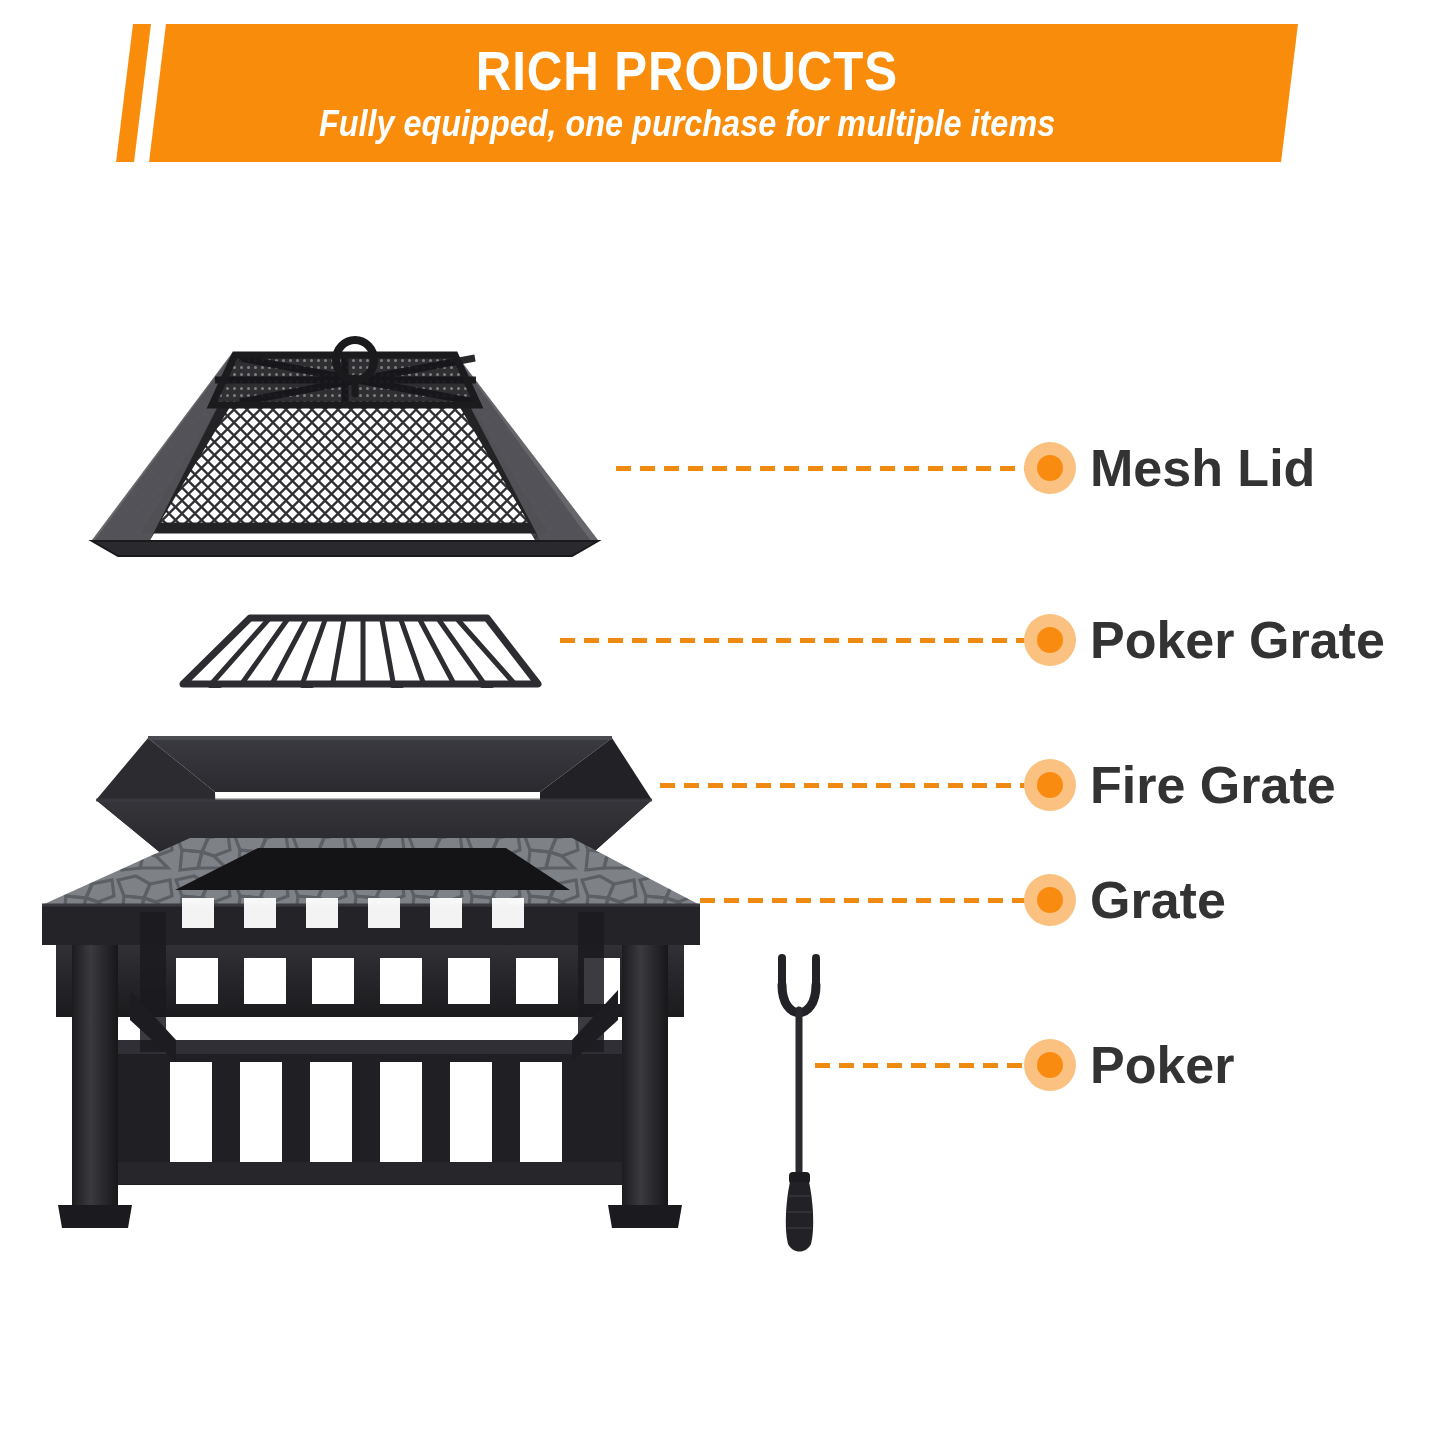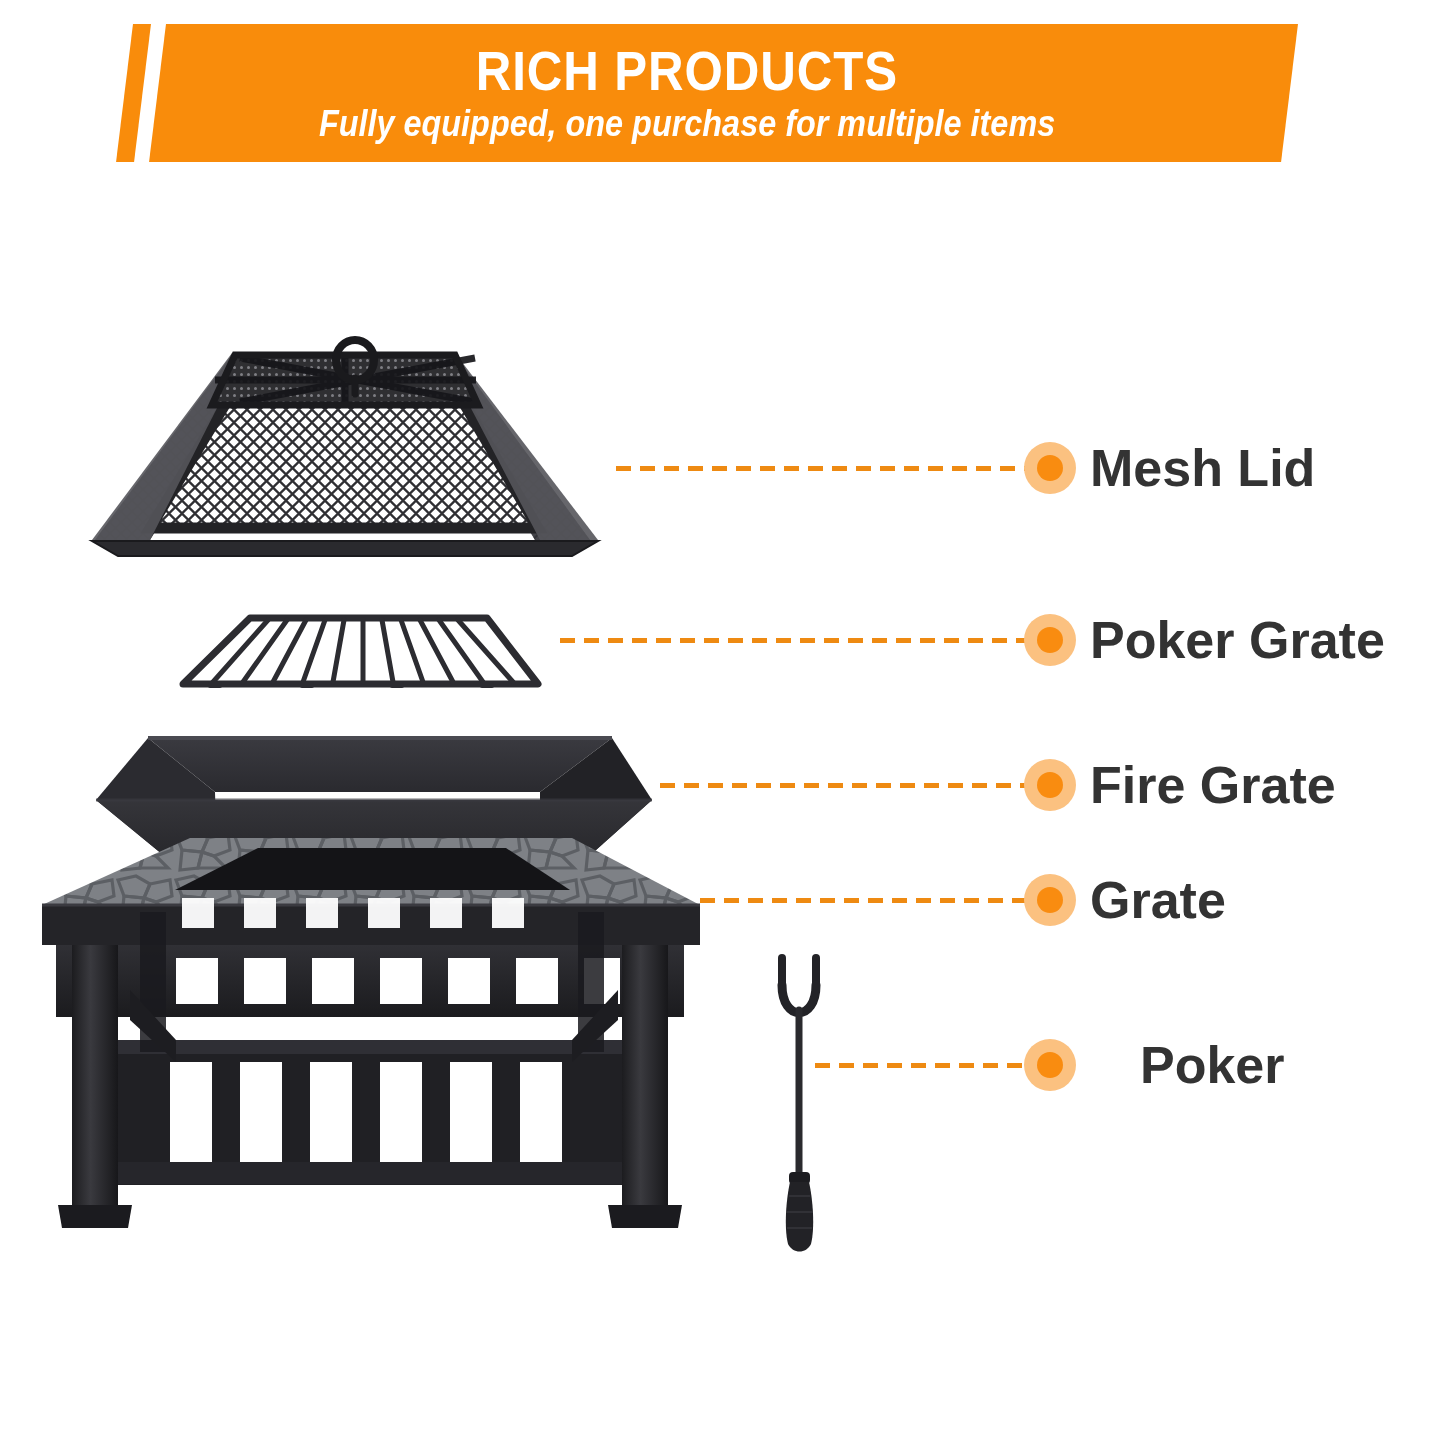--- a/index.html
+++ b/index.html
@@ -361,16 +361,16 @@
 
   <div class="callout" style="left:0; top:900px;">
     <div class="dash-line" style="left:700px; width:350px;"></div>
     <div class="marker" style="left:1024px;"></div>
     <div class="callout-label" style="left:1090px;">Grate</div>
   </div>
 
   <div class="callout" style="left:0; top:1065px;">
     <div class="dash-line" style="left:815px; width:235px;"></div>
     <div class="marker" style="left:1024px;"></div>
-    <div class="callout-label" style="left:1140px;">Poker</div>
+    <div class="callout-label" style="left:1090px;">Poker</div>
   </div>
 
 </div>
 
 </body></html>

